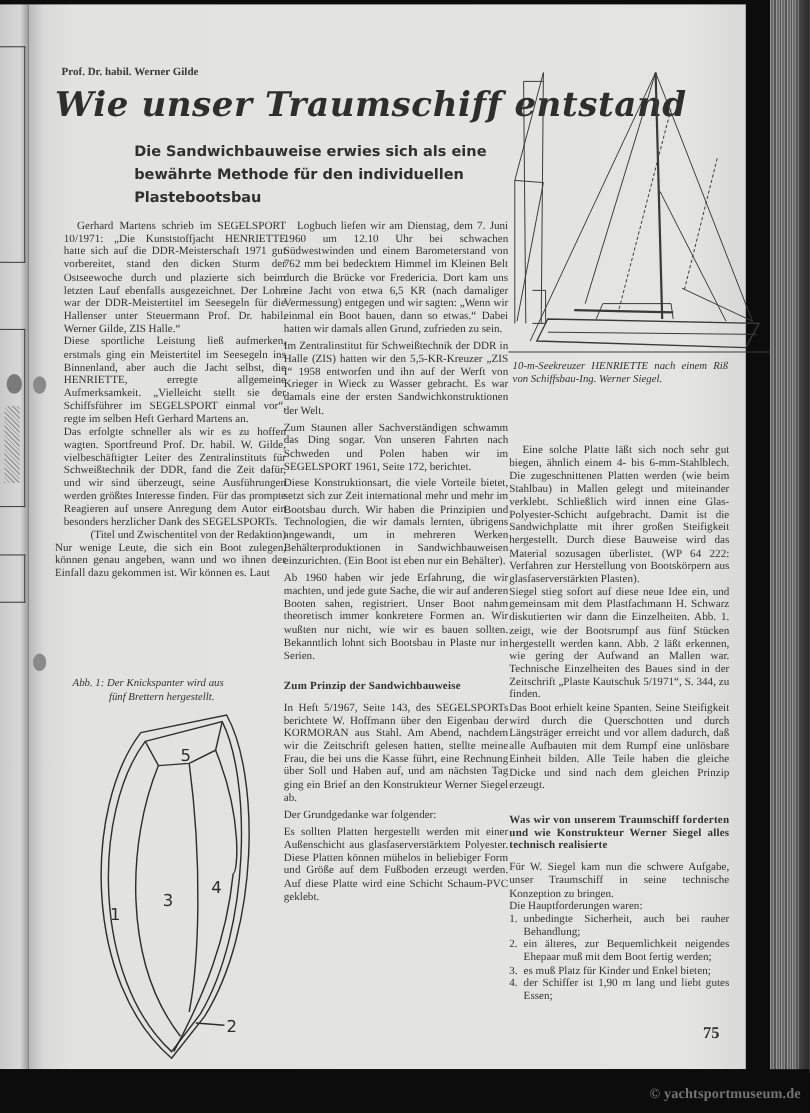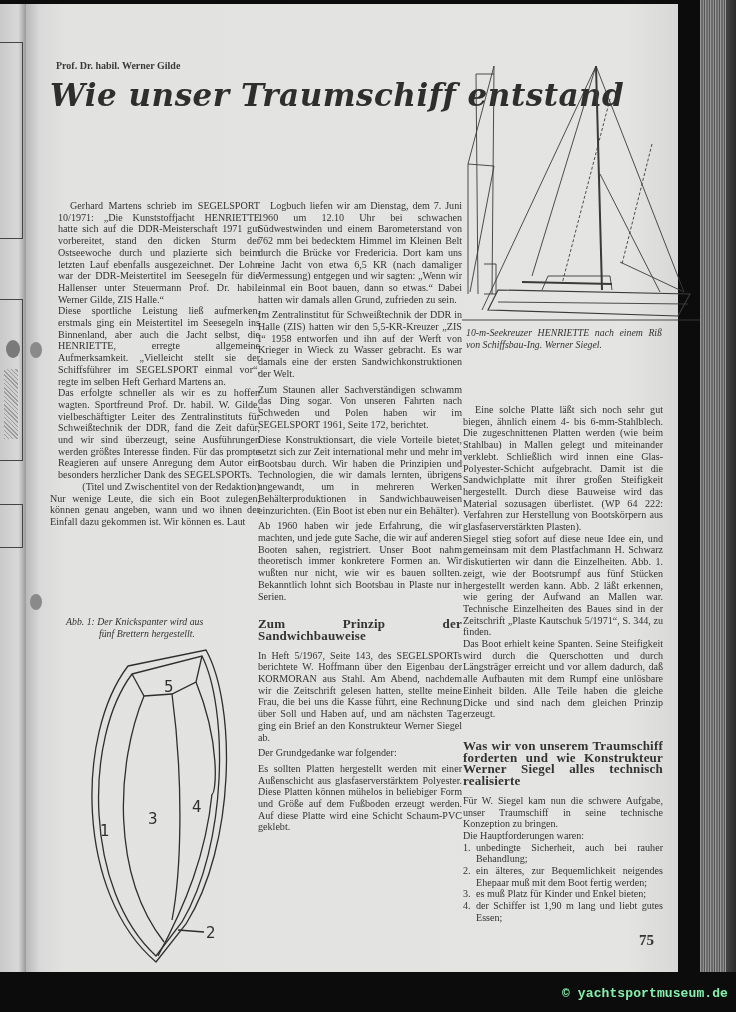--- a/index.html
+++ b/index.html
@@ -34,43 +34,43 @@
     .book-edge {
       position: absolute; left: 700px; top: 0; width: 36px; height: 975px;
       background: repeating-linear-gradient(to right, #9a9a9a 0 1px, #6c6c6c 1px 3px, #8b8b8b 3px 4px, #555 4px 5px);
     }
     .book-edge::after {
       content: ""; position: absolute; right: 0; top: 0; width: 10px; height: 100%;
       background: linear-gradient(to right, #444, #2a2a2a);
     }
     .bottom-bar { position: absolute; left: 0; top: 972px; width: 736px; height: 40px; background: #0c0c0c; }
     .watermark {
-      position: absolute; right: 8px; top: 986px; color: #86efac;
-      font-family: Liberation Mono, monospace; font-size: 13px; font-weight: bold; letter-spacing: 0.1px; text-align: right;
+      position: absolute; right: 8px; top: 986px; color: #737373;
+      font-family: Liberation Serif, serif; font-size: 13px; font-weight: bold; letter-spacing: 0.1px; text-align: right;
     }
 
     .author { position: absolute; left: 30px; top: 56px; font-size: 10px; font-weight: bold; color: #3a3a3a; }
     .title {
       position: absolute; left: 24px; top: 73px; font-family: "DejaVu Serif", serif;
       font-size: 31px; font-weight: bold; font-style: italic; color: #2e2e2e; letter-spacing: 0.5px;
     }
     .subtitle {
       position: absolute; left: 96px; top: 124px; width: 380px;
       font-family: "DejaVu Sans", sans-serif; font-size: 13.2px; font-weight: bold; line-height: 21px; color: #303030;
     }
 
     .col { position: absolute; font-size: 10.1px; line-height: 11.7px; color: #333; text-align: justify; }
     .col p { margin: 0 0 0 0; }
     .col p.gap { margin-top: 4px; }
     .col p.ind { text-indent: 12px; }
     .col1 { left: 32px; top: 196px; width: 202px; }
     .col2 { left: 232px; top: 196px; width: 204px; }
     .col3 { left: 437px; top: 400px; width: 200px; }
 
-    .sec-head { font-weight: bold; font-size: 13px; line-height: 11.7px; margin: 10px 0 8px 0; letter-spacing: 0.2px; }
+    .sec-head { font-weight: bold; font-size: 10px; line-height: 11.7px; margin: 10px 0 8px 0; letter-spacing: 0.2px; }
     .caption { position: absolute; font-style: italic; font-size: 9.8px; line-height: 11.5px; color: #333; }
     .cap1 { left: 40px; top: 612px; width: 196px; text-align: justify; }
     .cap1 .l2 { display: block; padding-left: 33px; }
     .cap2 { left: 440px; top: 323px; width: 196px; text-align: justify; }
 
     ol.reqs { margin: 0; padding: 0; list-style: none; }
     ol.reqs li { position: relative; padding-left: 13px; text-align: justify; }
     ol.reqs li .num { position: absolute; left: 0; top: 0; }
 
     .page-num { position: absolute; left: 613px; top: 928px; font-size: 15px; font-weight: bold; color: #333; }
@@ -89,20 +89,21 @@
   <div class="hole" style="top:336px"></div>
   <div class="stipple"></div>
 </div>
 
 <div class="page">
   <div class="hole-main" style="top:338px"></div>
   <div class="hole-main" style="top:590px"></div>
 
   <div class="author">Prof. Dr. habil. Werner Gilde</div>
   <div class="title">Wie unser Traumschiff entstand</div>
+  <div class="subtitle">Die Sandwichbauweise erwies sich als eine bewährte Methode für den individuellen Plastebootsbau</div>
 
   <div class="col col1">
     <p class="ind">Gerhard Martens schrieb im SEGELSPORT 10/1971: „Die Kunststoffjacht HENRIETTE hatte sich auf die DDR-Meisterschaft 1971 gut vorbereitet, stand den dicken Sturm der Ostseewoche durch und plazierte sich beim letzten Lauf ebenfalls ausgezeichnet. Der Lohn war der DDR-Meistertitel im Seesegeln für die Hallenser unter Steuermann Prof. Dr. habil. Werner Gilde, ZIS Halle.“</p>
     <p>Diese sportliche Leistung ließ aufmerken, erstmals ging ein Meistertitel im Seesegeln ins Binnenland, aber auch die Jacht selbst, die HENRIETTE, erregte allgemeine Aufmerksamkeit. „Vielleicht stellt sie der Schiffsführer im SEGELSPORT einmal vor“, regte im selben Heft Gerhard Martens an.</p>
     <p>Das erfolgte schneller als wir es zu hoffen wagten. Sportfreund Prof. Dr. habil. W. Gilde, vielbeschäftigter Leiter des Zentralinstituts für Schweißtechnik der DDR, fand die Zeit dafür, und wir sind überzeugt, seine Ausführungen werden größtes Interesse finden. Für das prompte Reagieren auf unsere Anregung dem Autor ein besonders herzlicher Dank des SEGELSPORTs.</p>
     <p style="text-align:right">(Titel und Zwischentitel von der Redaktion)</p>
     <p style="margin-left:-8px">Nur wenige Leute, die sich ein Boot zulegen, können genau angeben, wann und wo ihnen der Einfall dazu gekommen ist. Wir können es. Laut</p>
   </div>
 
   <div class="caption cap1">

